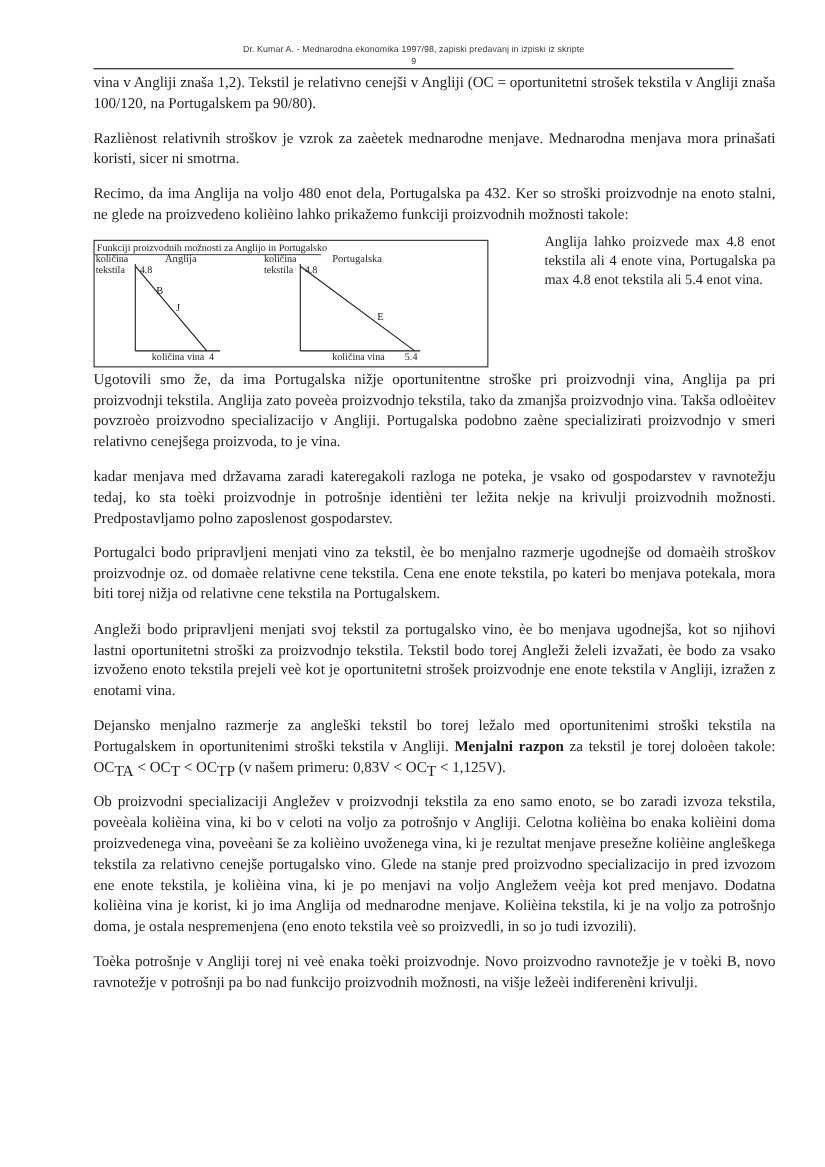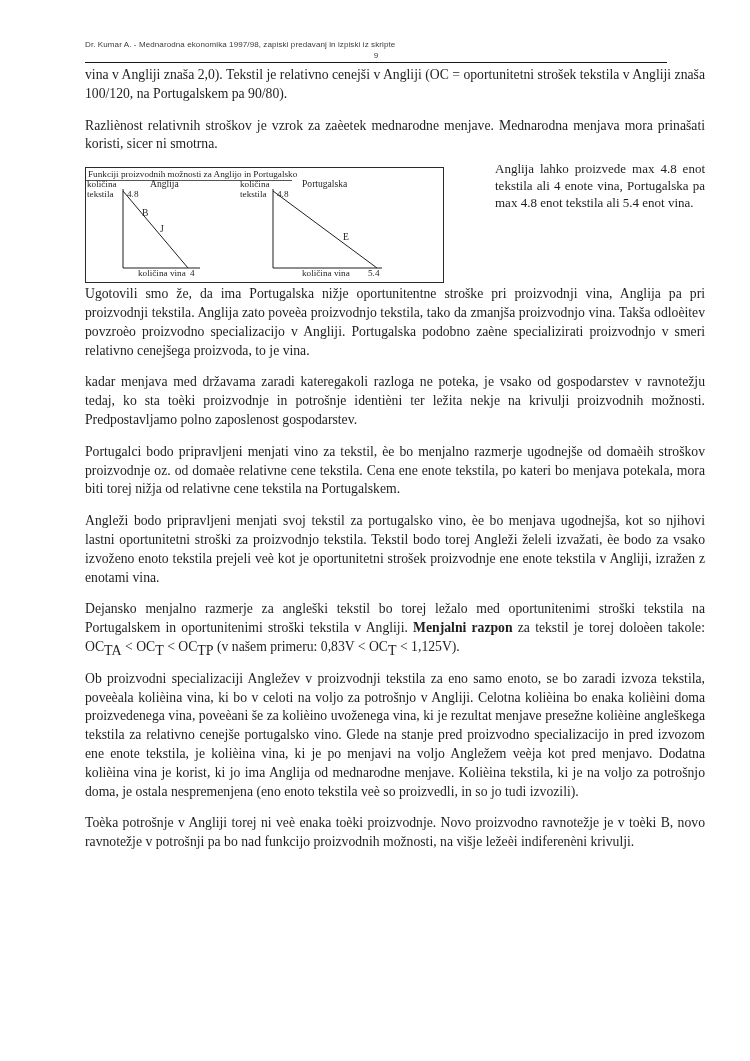--- a/index.html
+++ b/index.html
@@ -10,21 +10,21 @@
     color:#1e1e1e;
     position:relative;
     overflow:hidden;
   }
   .page{position:absolute;inset:0;background:#ffffff;}
 
   
   .hdr-line{
     position:absolute;left:85px;top:40px;width:582px;
     font-family:"Liberation Sans","DejaVu Sans",sans-serif;
-    font-size:8px;color:#3a3a3a;letter-spacing:.1px;
+    font-size:8px;color:#3a3a3a;letter-spacing:.1px;text-align:center;
   }
   .hdr-pagenum{
     position:absolute;left:85px;top:51px;width:582px;text-align:center;
     font-family:"Liberation Sans","DejaVu Sans",sans-serif;
     font-size:8px;color:#3a3a3a;
   }
   .hdr-rule{
     position:absolute;left:85px;top:62px;width:582px;height:1px;
     background:#161616;
   }
@@ -59,24 +59,25 @@
 <body>
 
 <div class="page">
 
   <div class="hdr-line">Dr. Kumar A. - Mednarodna ekonomika 1997/98, zapiski predavanj in izpiski iz skripte</div>
   <div class="hdr-pagenum">9</div>
   <div class="hdr-rule"></div>
 
   <div class="content">
 
-    <p>vina v Angliji znaša 2,0). Tekstil je relativno cenejši v Angliji (OC = oportunitetni strošek tekstila v Angliji znaša 100/120, na Portugalskem pa 90/80).</p>
+    <p>vina v Angliji znaša 1,2). Tekstil je relativno cenejši v Angliji (OC = oportunitetni strošek tekstila v Angliji znaša 100/120, na Portugalskem pa 90/80).</p>
 
     <p>Razliènost relativnih stroškov je vzrok za zaèetek mednarodne menjave. Mednarodna menjava mora prinašati koristi, sicer ni smotrna.</p>
 
+    <p>Recimo, da ima Anglija na voljo 480 enot dela, Portugalska pa 432. Ker so stroški proizvodnje na enoto stalni, ne glede na proizvedeno kolièino lahko prikažemo funkciji proizvodnih možnosti takole:</p>
 
     <div class="figure-row">
       <div class="figure-box">
         <svg width="357" height="114" viewBox="0 0 357 114">
 
           <text class="fig-caption-text" x="2" y="9" font-size="9.2" fill="#1e1e1e">Funkciji proizvodnih možnosti za Anglijo in Portugalsko</text>
           <line x1="0" y1="12.5" x2="206" y2="12.5" stroke="#2a2a2a" stroke-width="0.8"></line>
 
           <text x="1" y="19" font-size="9.2" fill="#1e1e1e">količina</text>
           <text x="1" y="29" font-size="9.2" fill="#1e1e1e">tekstila</text>

